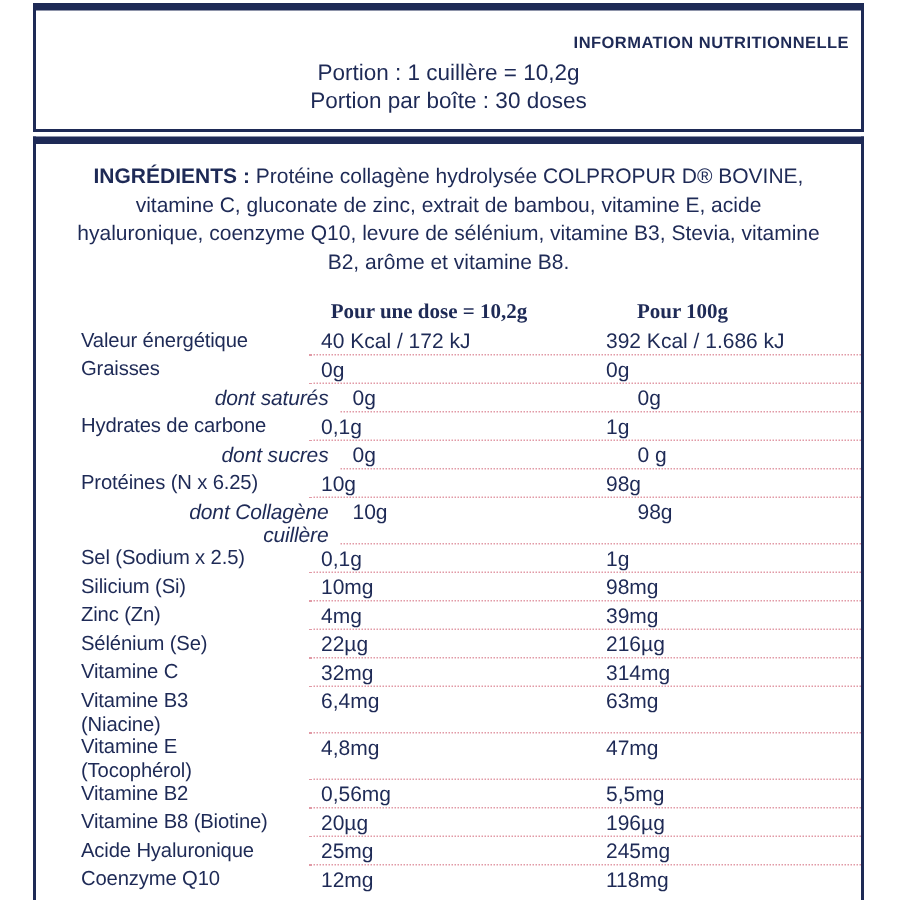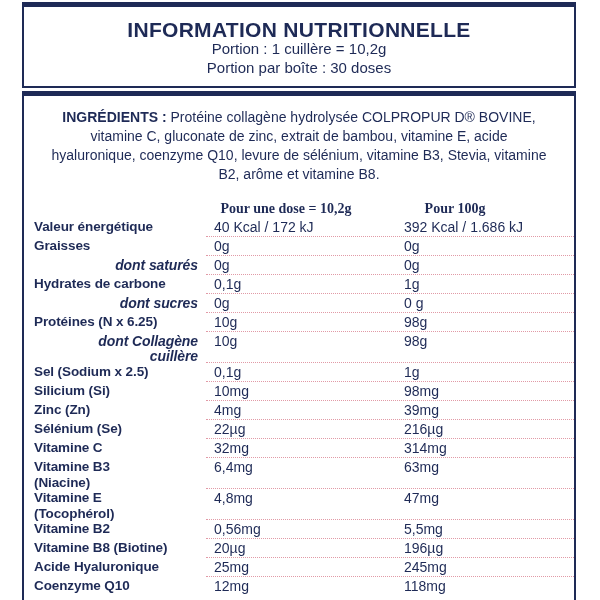--- a/index.html
+++ b/index.html
@@ -15,24 +15,25 @@
   
   .header-box {
     margin: 2px 24px 0 22px;
     border: 2px solid #1e2a56;
     border-top-width: 5px;
     text-align: center;
     padding: 13px 8px 9px 8px;
   }
   .header-box h1 {
     margin: 0;
-    font-size: 21px;
+    font-size: 11px;
     line-height: 19px;
     font-weight: 700;
     letter-spacing: 0.3px;
+    text-align: right;
   }
   .header-box p {
     margin: 0;
     font-size: 15px;
     line-height: 19px;
     font-weight: 400;
   }
 
   
   .body-box {
@@ -51,34 +52,35 @@
     font-weight: 400;
   }
   .ingredients b { font-weight: 700; }
 
   
   .nutri-table { margin-top: 8px; font-size: 14px; }
   .row { display: flex; align-items: stretch; }
   .cell { box-sizing: border-box; }
   .cell.label {
     width: 182px;
-    padding-left: 10px;
-    font-weight: 700;
+    padding-left: 30px;
+    font-weight: 400;
     font-size: 13.5px;
     letter-spacing: -0.1px;
     line-height: 18px;
     white-space: nowrap;
   }
   .row.sub .cell.label {
-    font-weight: 700;
+    font-weight: 400;
     font-style: italic;
     text-align: right;
     padding-left: 0;
     padding-right: 8px;
     font-size: 14px;
+    margin-left: 21px;
   }
   .label .line2 { display: block; line-height: 13px; }
   .vals {
     flex: 1;
     display: flex;
     border-bottom: 1px dotted #e19aa6;
   }
   .row.head .vals, .row.last .vals { border-bottom: none; }
   .cell.dose {
     width: 160px;

